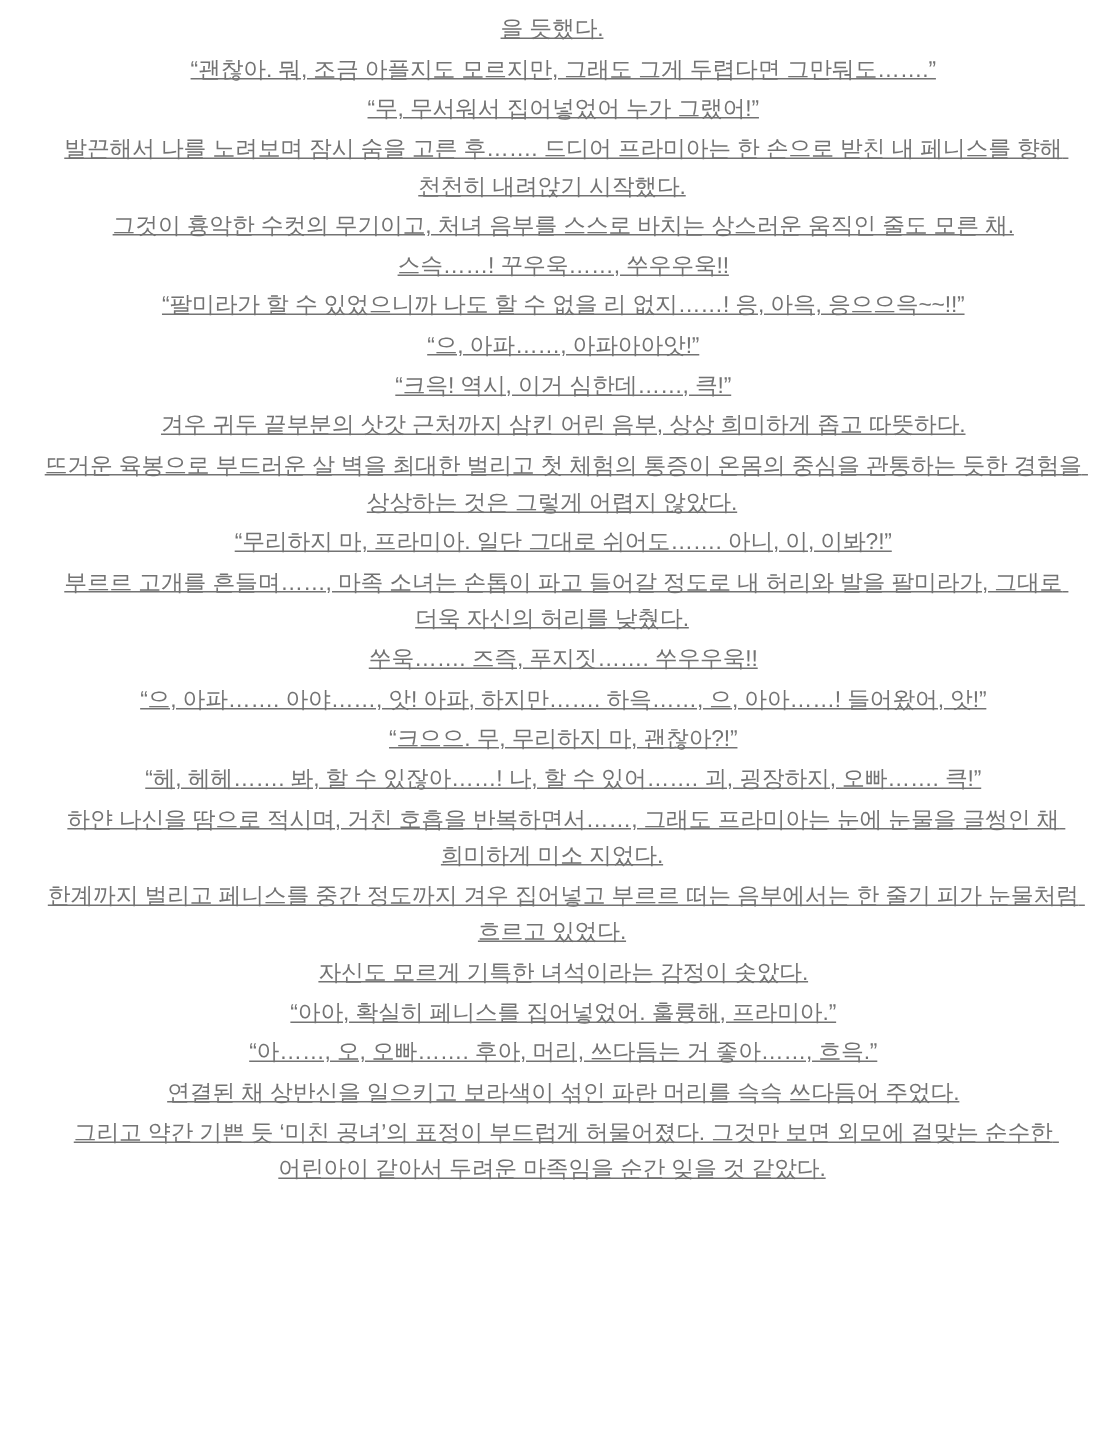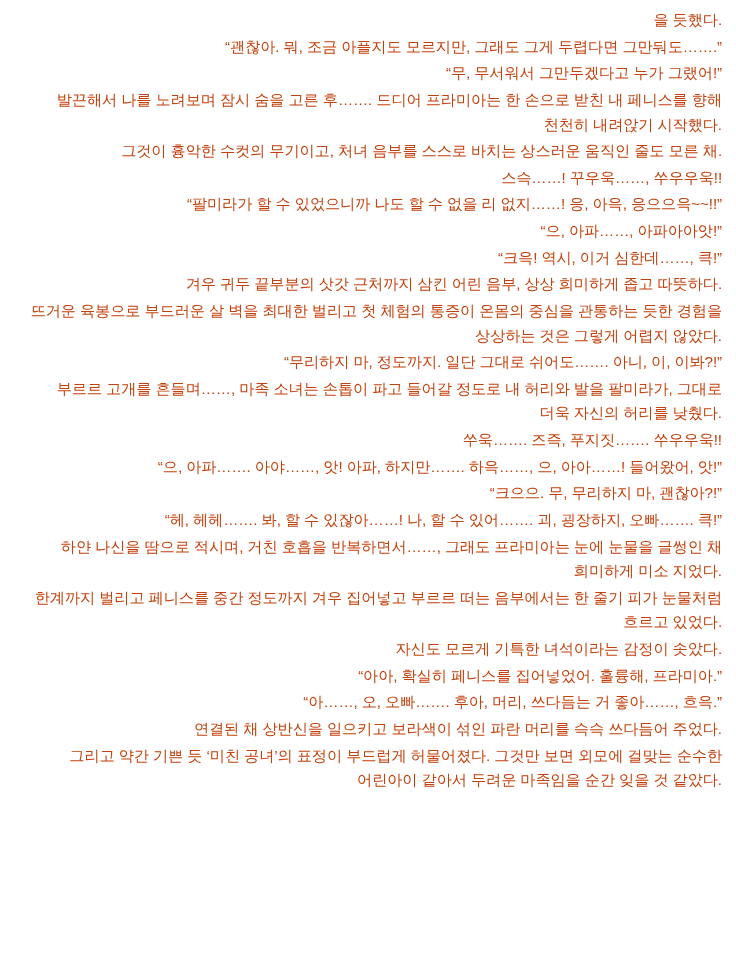--- a/index.html
+++ b/index.html
@@ -19,49 +19,50 @@
     height: 953px;
     box-sizing: border-box;
     padding: 8px 14px 0 14px;
     background: #ffffff;
   }
   .para {
     font-size: 15.2px;
     line-height: 1.62;
     letter-spacing: -0.1px;
     margin: 0 0 2px 0;
-    text-align: right;
+    text-align: center;
     word-break: keep-all;
     white-space: pre-wrap;
-    color: #c2410c;
+    color: #737373;
+    text-decoration: underline;
   }
   .indent {
     text-indent: 15px;
   }
   .noindent {
     text-indent: 0;
   }
 </style>
 </head>
 <body>
 
 <div id="page">
   <div id="body-text">
       <p class="para noindent">을 듯했다.</p>
       <p class="para indent">“괜찮아. 뭐, 조금 아플지도 모르지만, 그래도 그게 두렵다면 그만둬도…….”</p>
-      <p class="para indent">“무, 무서워서 그만두겠다고 누가 그랬어!”</p>
+      <p class="para indent">“무, 무서워서 집어넣었어 누가 그랬어!”</p>
       <p class="para indent">발끈해서 나를 노려보며 잠시 숨을 고른 후……. 드디어 프라미아는 한 손으로 받친 내 페니스를 향해 천천히 내려앉기 시작했다.</p>
       <p class="para indent">그것이 흉악한 수컷의 무기이고, 처녀 음부를 스스로 바치는 상스러운 움직인 줄도 모른 채.</p>
       <p class="para indent">스슥……! 꾸우욱……, 쑤우우욱!!</p>
       <p class="para indent">“팔미라가 할 수 있었으니까 나도 할 수 없을 리 없지……! 응, 아윽, 응으으윽~~!!”</p>
       <p class="para indent">“으, 아파……, 아파아아앗!”</p>
       <p class="para indent">“크윽! 역시, 이거 심한데……, 큭!”</p>
       <p class="para indent">겨우 귀두 끝부분의 삿갓 근처까지 삼킨 어린 음부, 상상 희미하게 좁고 따뜻하다.</p>
       <p class="para indent">뜨거운 육봉으로 부드러운 살 벽을 최대한 벌리고 첫 체험의 통증이 온몸의 중심을 관통하는 듯한 경험을 상상하는 것은 그렇게 어렵지 않았다.</p>
-      <p class="para indent">“무리하지 마, 정도까지. 일단 그대로 쉬어도……. 아니, 이, 이봐?!”</p>
+      <p class="para indent">“무리하지 마, 프라미아. 일단 그대로 쉬어도……. 아니, 이, 이봐?!”</p>
       <p class="para indent">부르르 고개를 흔들며……, 마족 소녀는 손톱이 파고 들어갈 정도로 내 허리와 발을 팔미라가, 그대로 더욱 자신의 허리를 낮췄다.</p>
       <p class="para indent">쑤욱……. 즈즉, 푸지짓……. 쑤우우욱!!</p>
       <p class="para indent">“으, 아파……. 아야……, 앗! 아파, 하지만……. 하윽……, 으, 아아……! 들어왔어, 앗!”</p>
       <p class="para indent">“크으으. 무, 무리하지 마, 괜찮아?!”</p>
       <p class="para indent">“헤, 헤헤……. 봐, 할 수 있잖아……! 나, 할 수 있어……. 괴, 굉장하지, 오빠……. 큭!”</p>
       <p class="para indent">하얀 나신을 땀으로 적시며, 거친 호흡을 반복하면서……, 그래도 프라미아는 눈에 눈물을 글썽인 채 희미하게 미소 지었다.</p>
       <p class="para indent">한계까지 벌리고 페니스를 중간 정도까지 겨우 집어넣고 부르르 떠는 음부에서는 한 줄기 피가 눈물처럼 흐르고 있었다.</p>
       <p class="para indent">자신도 모르게 기특한 녀석이라는 감정이 솟았다.</p>
       <p class="para indent">“아아, 확실히 페니스를 집어넣었어. 훌륭해, 프라미아.”</p>
       <p class="para indent">“아……, 오, 오빠……. 후아, 머리, 쓰다듬는 거 좋아……, 흐윽.”</p>

